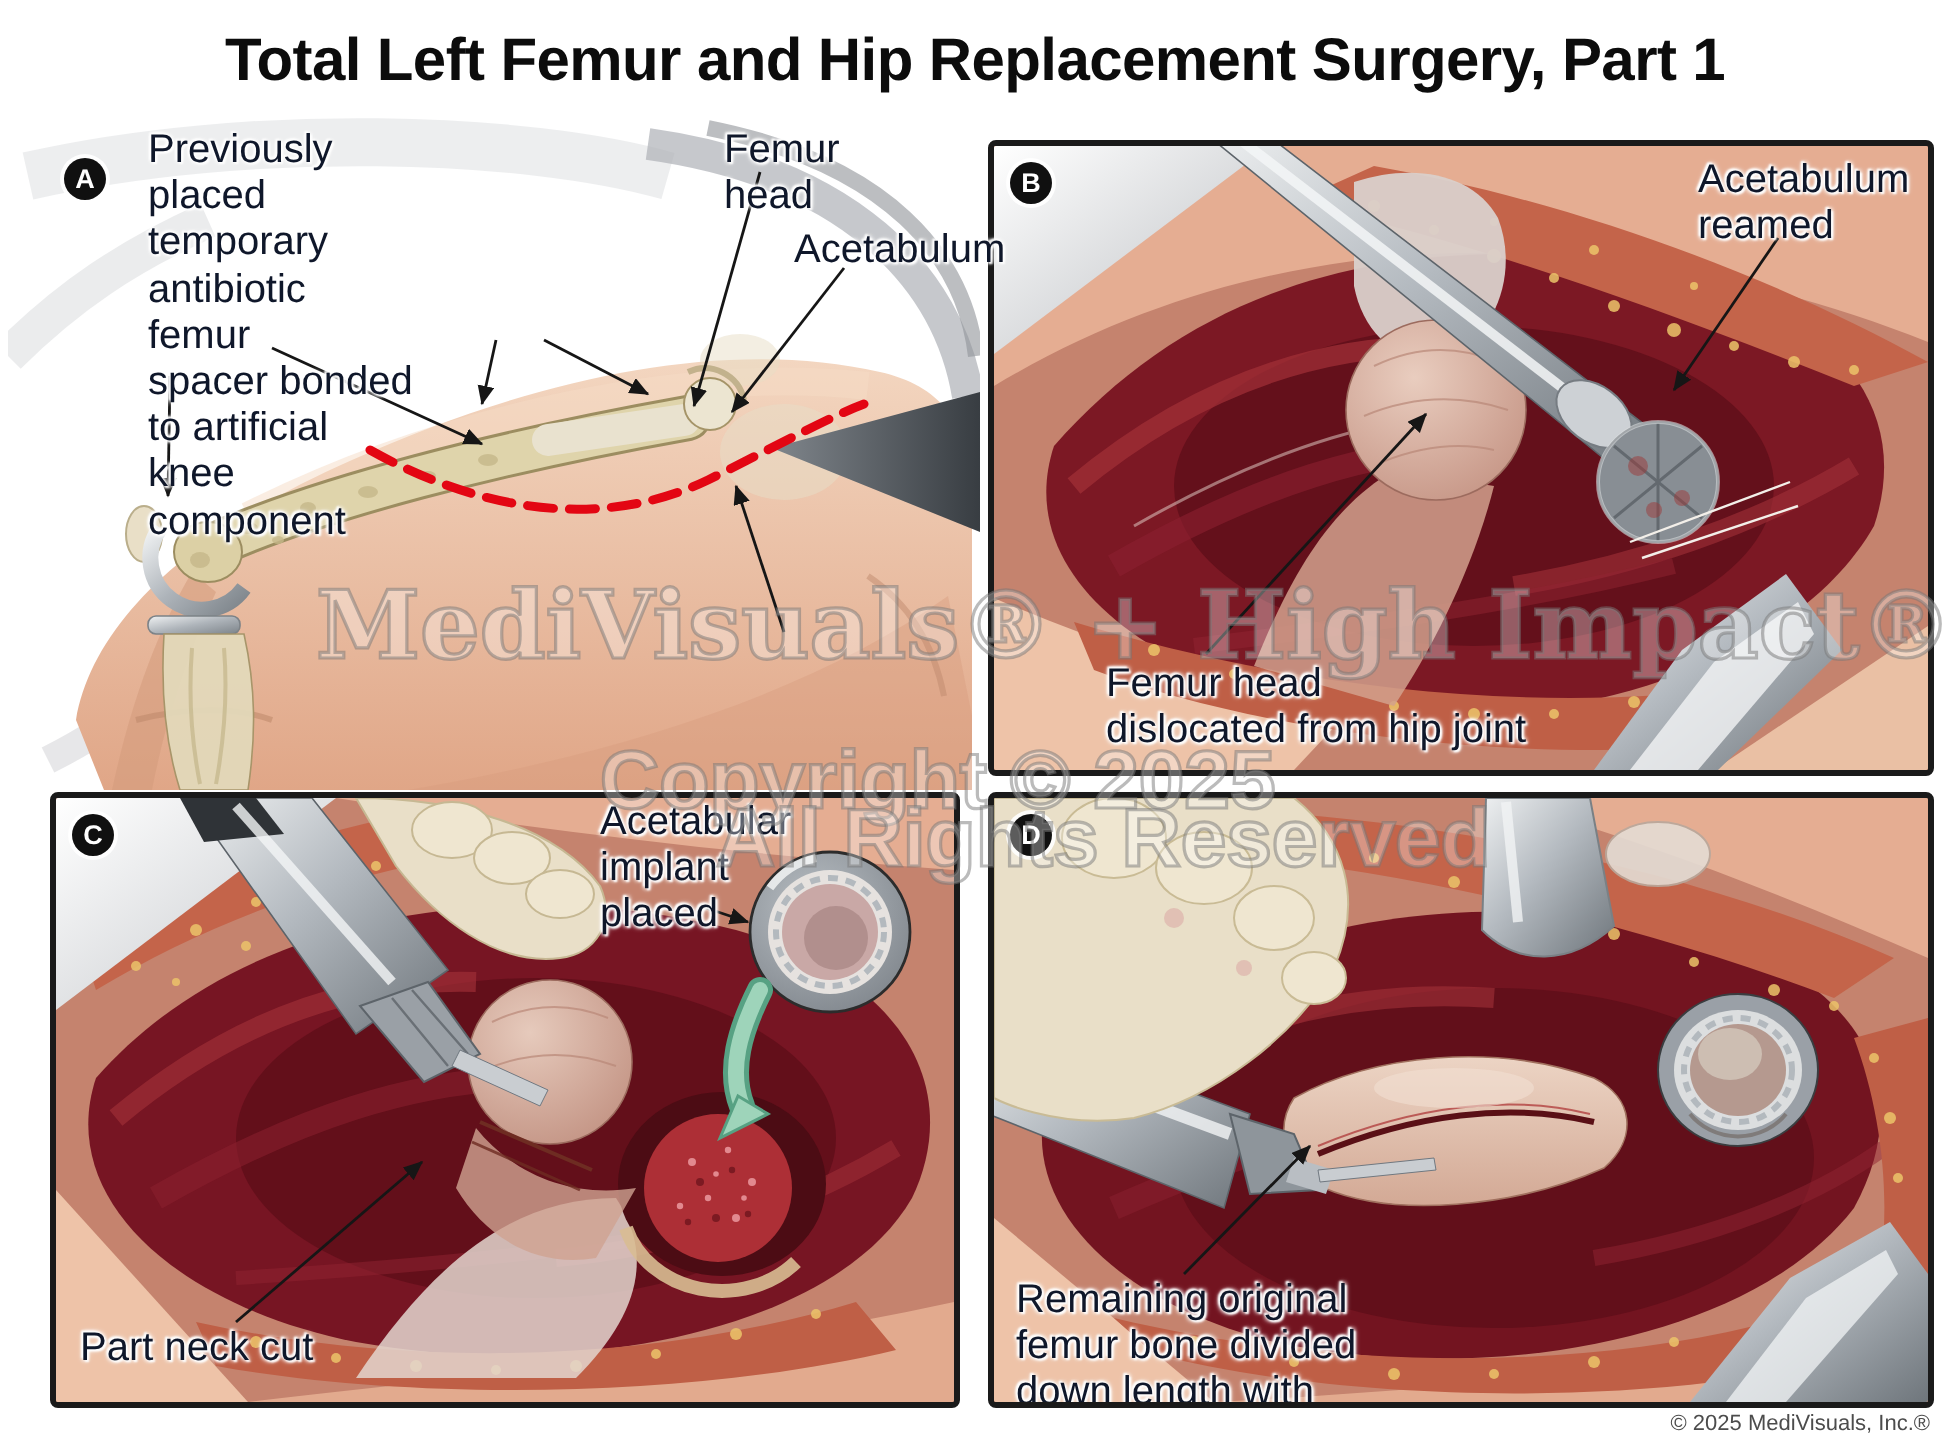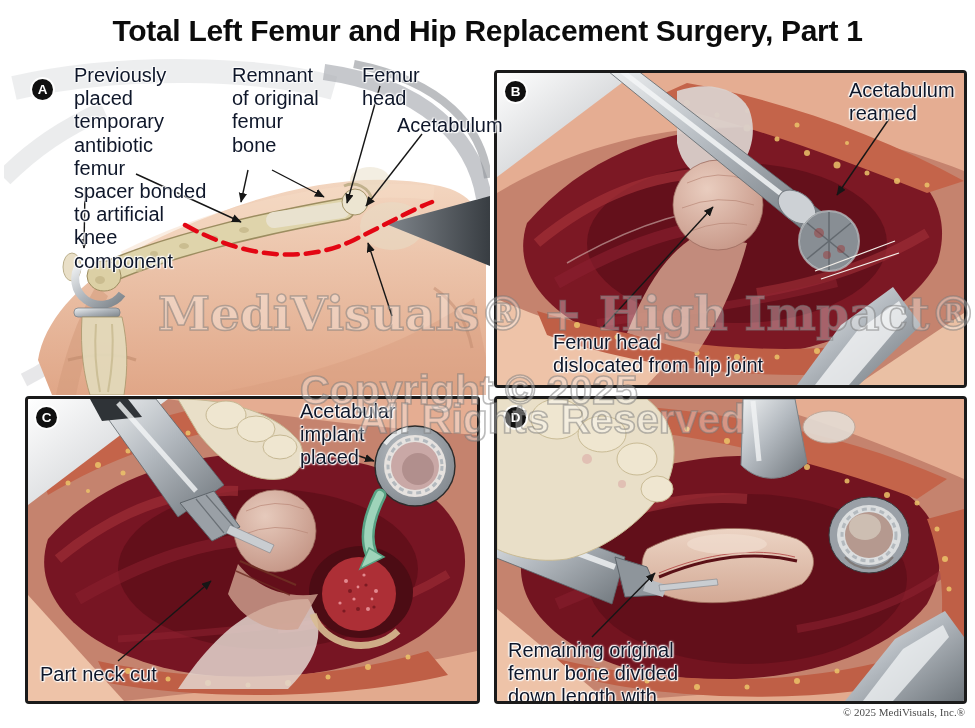--- a/index.html
+++ b/index.html
@@ -115,23 +115,20 @@
       </g>
     </svg>
 
     <div class="badge" style="left:28px; top:21px;">A</div>
     <div class="lbl" style="left:70px; top:6px; width:134px;">Previously
 placed temporary
 antibiotic femur
 spacer bonded
 to artificial knee
 component</div>
-    <div class="lbl" style="left:228px; top:6px; width:96px;">Remnant
-of original
-femur bone</div>
     <div class="lbl" style="left:358px; top:6px; width:100px;">Femur head</div>
     <div class="lbl" style="left:393px; top:56px; width:95px;">Acetabulum</div>
   </div>
 
   <div class="panel framed" style="left:494px; top:70px; width:467px; height:312px;">
     <svg width="467" height="312" viewBox="0 0 467 312">
       <defs>
         <linearGradient id="metalB" x1="0" y1="0" x2="1" y2="1">
           <stop offset="0" stop-color="#eef0f1"></stop>
             <stop offset="0.45" stop-color="#b4bac0"></stop>
@@ -504,14 +501,14 @@
     <div class="badge" style="left:8px; top:8px;">D</div>
     <div class="lbl" style="left:11px; top:240px; width:185px;">Remaining original
 femur bone divided
 down length with saw</div>
   </div>
 
   <div class="wm wm-serif" style="left:158px; top:286px;">MediVisuals® + High Impact®</div>
   <div class="wm wm-sans" style="left:300px; top:355px;margin-top:12px;">Copyright © 2025</div>
   <div class="wm wm-sans" style="left:310px; top:396px;margin-left:48px;">All Rights Reserved</div>
 
-  <div class="credit" style="right:10px; top:706px;font-family:Liberation Serif, serif;">© 2025 MediVisuals, Inc.®</div>
+  <div class="credit" style="right:10px; top:706px;">© 2025 MediVisuals, Inc.®</div>
 </div>
 
 </body></html>

